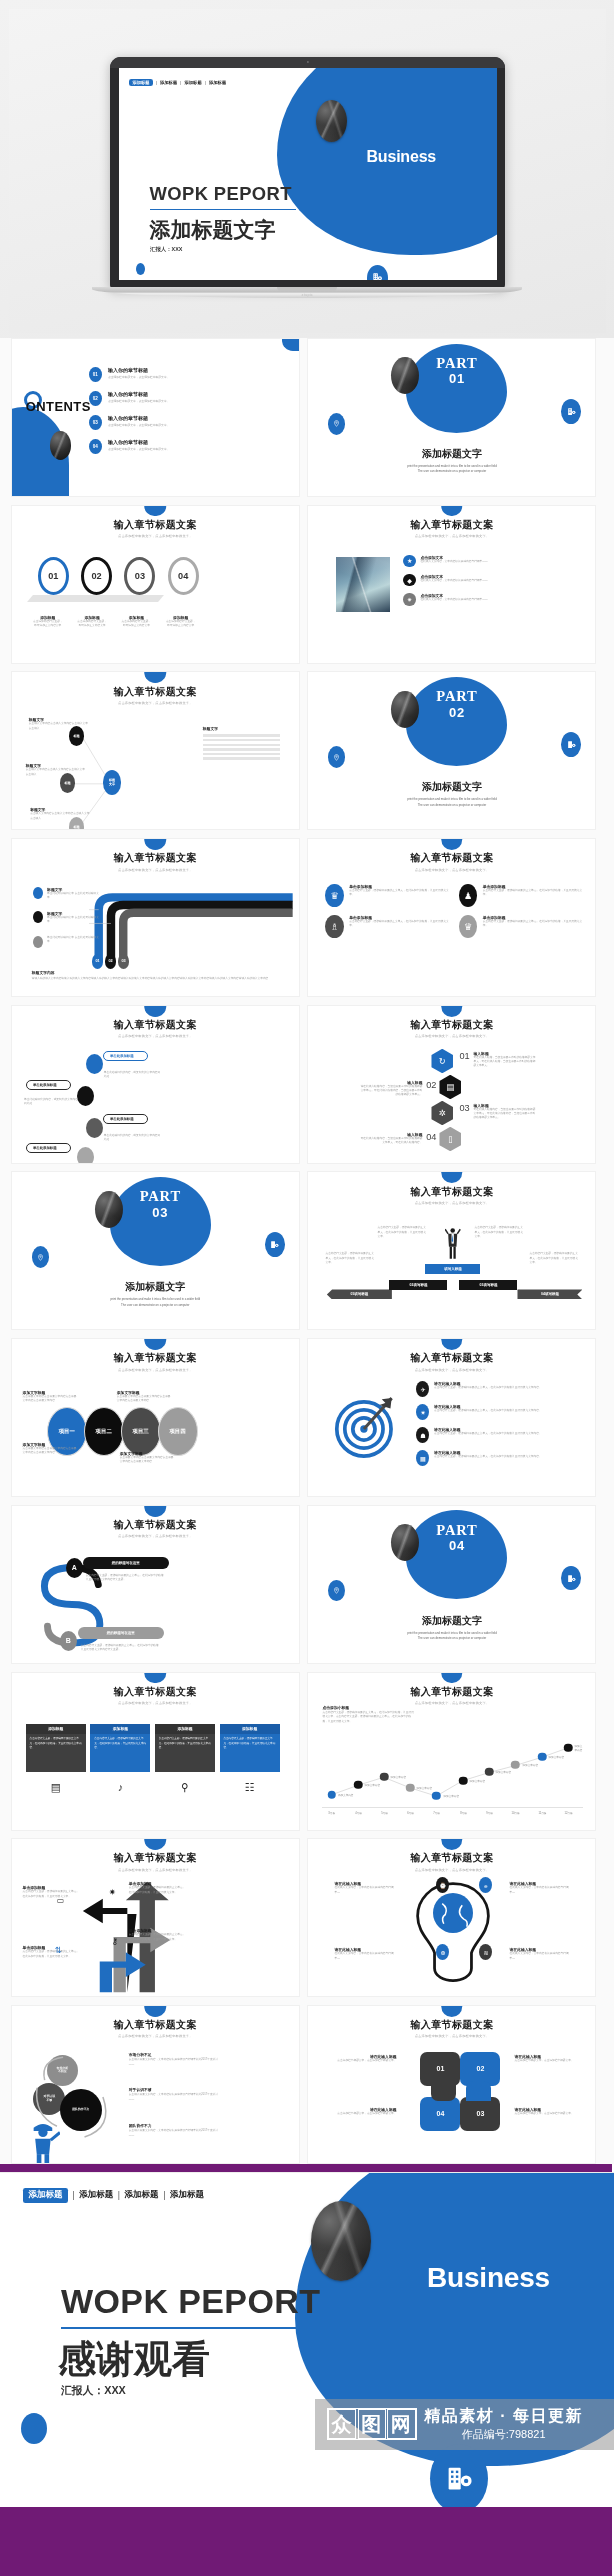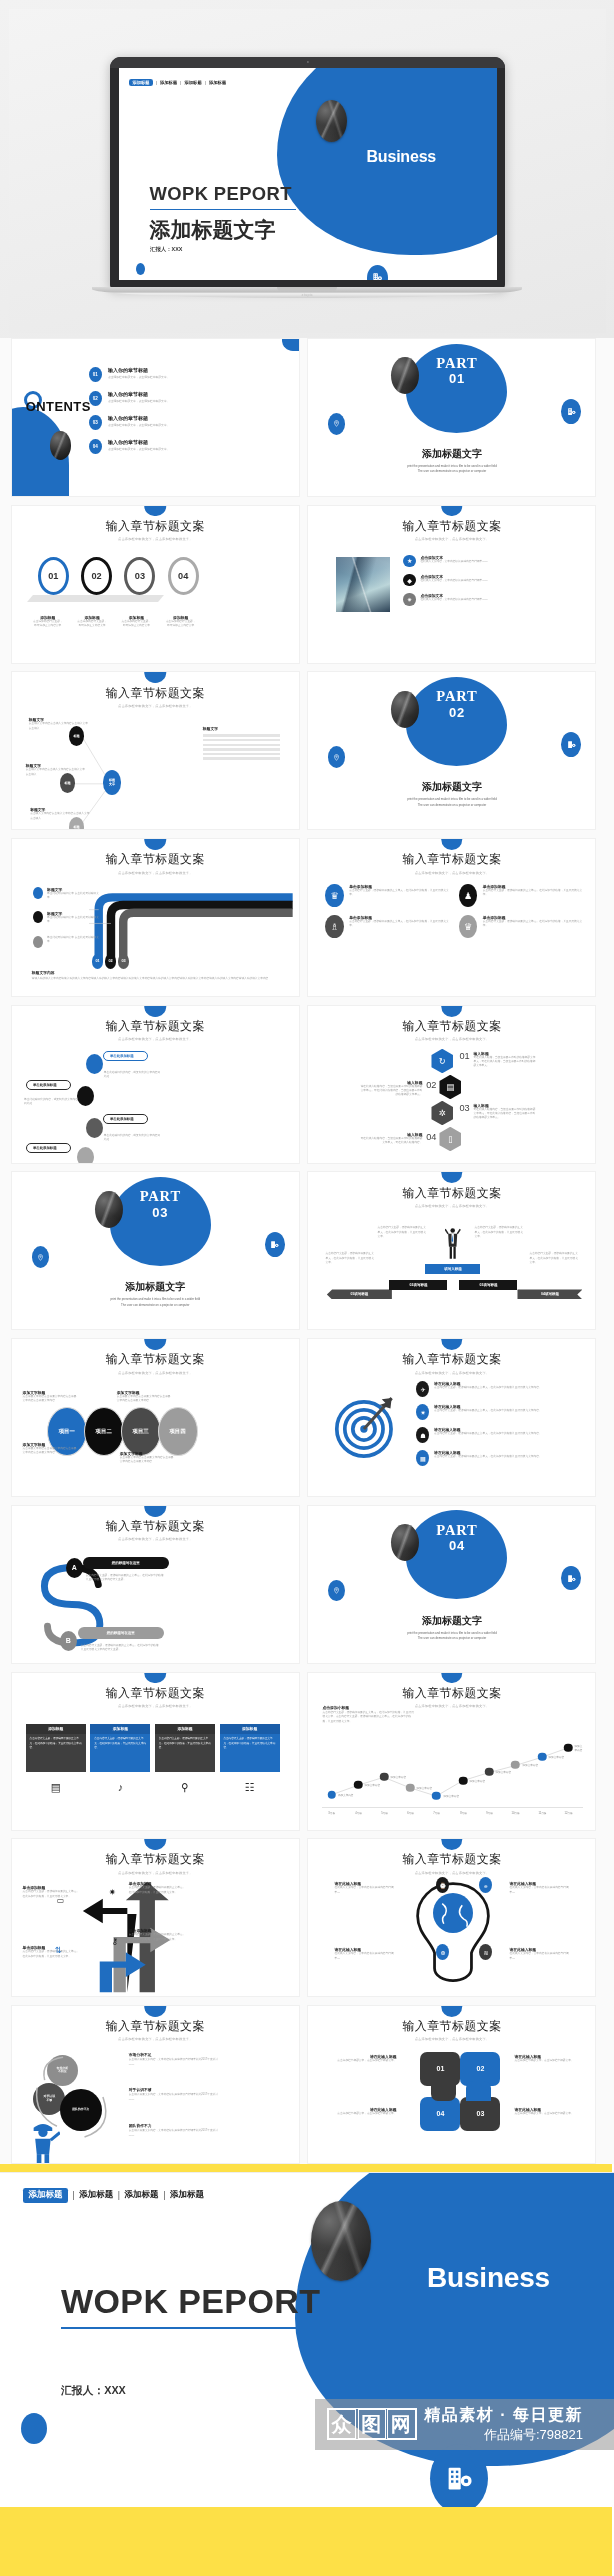--- a/index.html
+++ b/index.html
@@ -2,21 +2,21 @@
 <html style="font-size:12.3px"><head>
 <meta charset="utf-8">
 <style>
   * { box-sizing: border-box; margin:0; padding:0; }
   html,body { background:#ffffff; }
   body {
     width:615px; height:2576px;
     font-family:"Liberation Sans","DejaVu Sans",sans-serif;
     color:#222; overflow:hidden; position:relative;
   }
-  .page { width:612px; height:2576px; position:relative; background:#fde047; }
+  .page { width:612px; height:2576px; position:relative; background:#701a75; }
 
   
   .hero {
     position:relative; width:615px; height:338px;
     background:linear-gradient(160deg,#f2f2f2 0%,#ededed 55%,#e9e9e9 100%);
     overflow:hidden;
   }
   .hero-inner{position:absolute; left:9.2px; top:9.2px; right:9.2px; bottom:4.6px;
      background:linear-gradient(165deg,#f4f4f4,#e8e8e8);}
   .laptop { position:absolute; left:110px; top:57px; width:395px; }
@@ -87,21 +87,21 @@
   .thumb {
     width:289px; height:159px; background:#fff; position:relative; overflow:hidden;
     border:0.8px solid #f0f0f0;
   }
   .tab-top{
     position:absolute; left:50%; transform:translateX(-50%); top:0;
     width:21.5px; height:10.8px; background:#1f6dc0;
     border-radius:0 0 10.8px 10.8px;
   }
   .t-head{ position:absolute; top:12.3px; left:0; right:0; text-align:center; }
-  .t-head .h1{ font-size:12px; font-weight:normal; color:#1a1a1a; letter-spacing:0.4px;}
+  .t-head .h1{ font-size:10px; font-weight:bold; color:#1a1a1a; letter-spacing:0.4px;}
   .t-head .h2{ font-size:3.2px; color:#9b9b9b; margin-top:2.3px; letter-spacing:0.2px;}
   .blur{ color:#8d8d8d; }
 
   
   .part .blob{ position:absolute; left:98px; top:4.6px; width:101px; height:89px;
      background:#1f6dc0; border-radius:50% 50% 50% 50%/54% 54% 46% 46%; }
   .part .pphoto{ position:absolute; left:83px; top:18.4px; width:28px; height:37px;
      border-radius:50%;
      background:radial-gradient(circle at 32% 26%,#707070,#2d2d2d 55%,#111 100%);
      overflow:hidden; }
@@ -237,21 +237,21 @@
            border-top:0.8px solid #eee; }
   .wm{
     position:absolute; right:0; bottom:57px; width:300px; height:51px;
     background:rgba(150,150,150,.55);
     display:flex; align-items:center; gap:7.7px; padding-left:12.3px; color:#fff;
   }
   .wm .logo{ font-size:20px; font-weight:bold; letter-spacing:1.5px;
       border:1.5px solid #fff; padding:0 0; display:flex; gap:1.5px;}
   .wm .logo span{ border:1.2px solid #fff; padding:0.8px 2.3px; }
   .wm .wtxt .l1{ font-size:16px; font-weight:bold; letter-spacing:1.5px;}
-  .wm .wtxt .l2{ font-size:13px; text-align:right; margin-top:0;}
+  .wm .wtxt .l2{ font-size:11px; text-align:center; margin-top:0;}
 </style>
 </head>
 <body>
 
 <div class="page">
 
   <div class="hero">
     <div class="hero-inner"></div>
     <div class="laptop">
       <div class="lid">
@@ -1152,20 +1152,21 @@
         <span class="sep">|</span>
         <span class="lnk">添加标题</span>
         <span class="sep">|</span>
         <span class="lnk">添加标题</span>
         <span class="sep">|</span>
         <span class="lnk">添加标题</span>
       </div>
       <div class="business" style="left:427px;top:89px;font-size:28px;">Business</div>
       <div class="maintitle" style="left:61px;top:109px;font-size:34px;">WOPK PEPORT</div>
       <div class="rule" style="left:61px;top:154px;width:292px;height:2.3px;"></div>
+      <div class="cntitle" style="left:58px;top:161px;font-size:38px;">感谢观看</div>
       <div class="author" style="left:61px;top:211px;font-size:10.8px;">汇报人：XXX</div>
       <div class="dot-sm" style="left:21px;top:240px;width:26px;height:31px;"></div>
       <div class="icon-circ" style="left:430px;top:271px;width:58px;height:69px;">
         <svg width="29" height="29" viewBox="0 0 24 24" fill="#fff">
           <rect x="3" y="3" width="10" height="18" rx="1"></rect>
           <rect x="5" y="5.5" width="2" height="2" fill="#1f6dc0"></rect>
             <rect x="9" y="5.5" width="2" height="2" fill="#1f6dc0"></rect>
           <rect x="5" y="9.5" width="2" height="2" fill="#1f6dc0"></rect>
             <rect x="9" y="9.5" width="2" height="2" fill="#1f6dc0"></rect>
           <rect x="5" y="13.5" width="2" height="2" fill="#1f6dc0"></rect>

